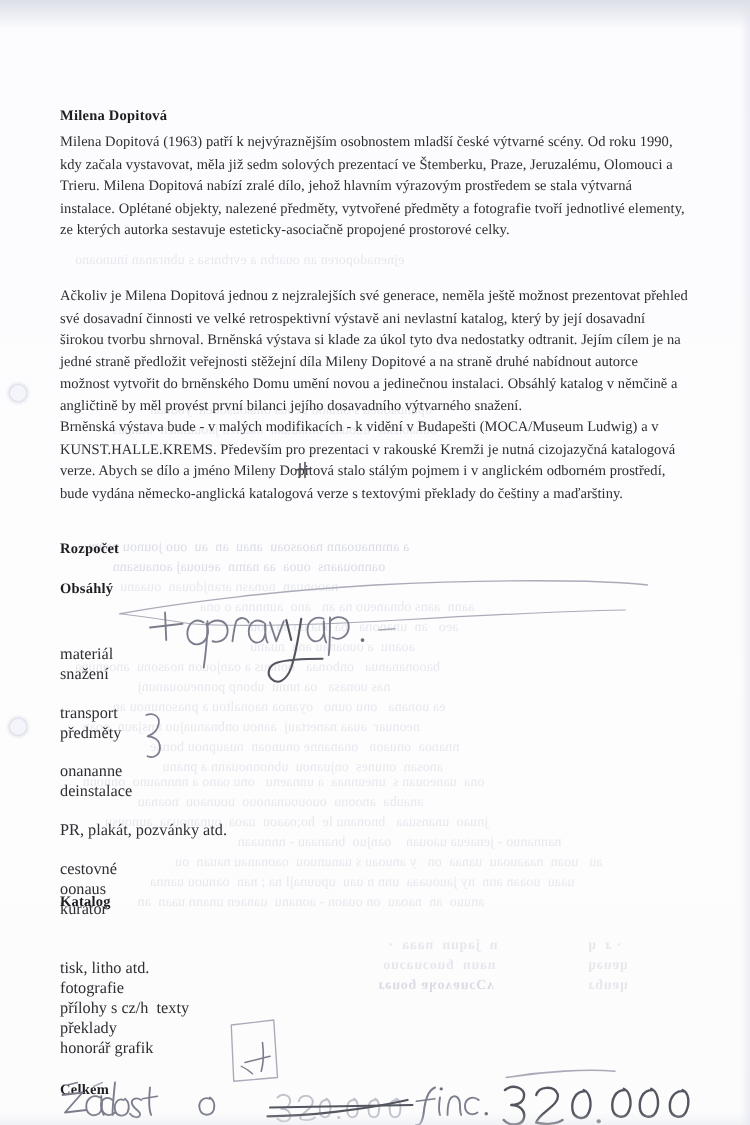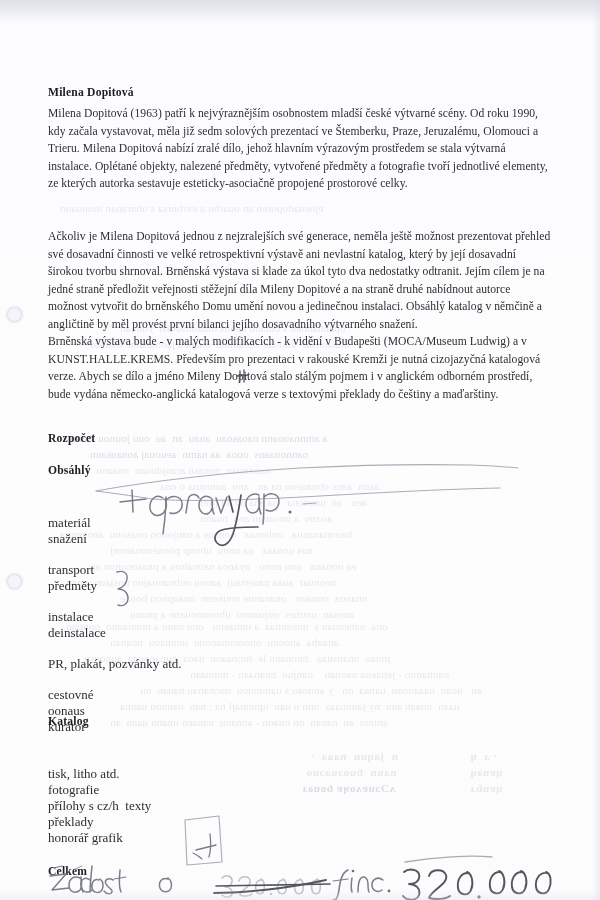--- a/index.html
+++ b/index.html
@@ -173,21 +173,21 @@
   <div class="doc-head" style="left:48px; top:430px;text-align:right;">Rozpočet</div>
 
   <div class="doc-head" style="left:48px; top:462px;">Obsáhlý</div>
 
   <div class="doc-line" style="left:48px; top:479px;">materiál</div>
   <div class="doc-line" style="left:48px; top:495px;">snažení</div>
 
   <div class="doc-line" style="left:48px; top:526px;">transport</div>
   <div class="doc-line" style="left:48px; top:542px;">předměty</div>
 
-  <div class="doc-line" style="left:48px; top:573px;">instalace</div>
+  <div class="doc-line" style="left:48px; top:573px;">onananne</div>
   <div class="doc-line" style="left:48px; top:589px;">deinstalace</div>
 
   <div class="doc-line" style="left:48px; top:620px;">PR, plakát, pozvánky atd.</div>
 
   <div class="doc-line" style="left:48px; top:651px;">cestovné</div>
   <div class="doc-line" style="left:48px; top:667px;">oonaus</div>
   <div class="doc-line" style="left:48px; top:683px;">kurátor</div>
 
   <div class="doc-head" style="left:48px; top:713px;">Katalog</div>
 

